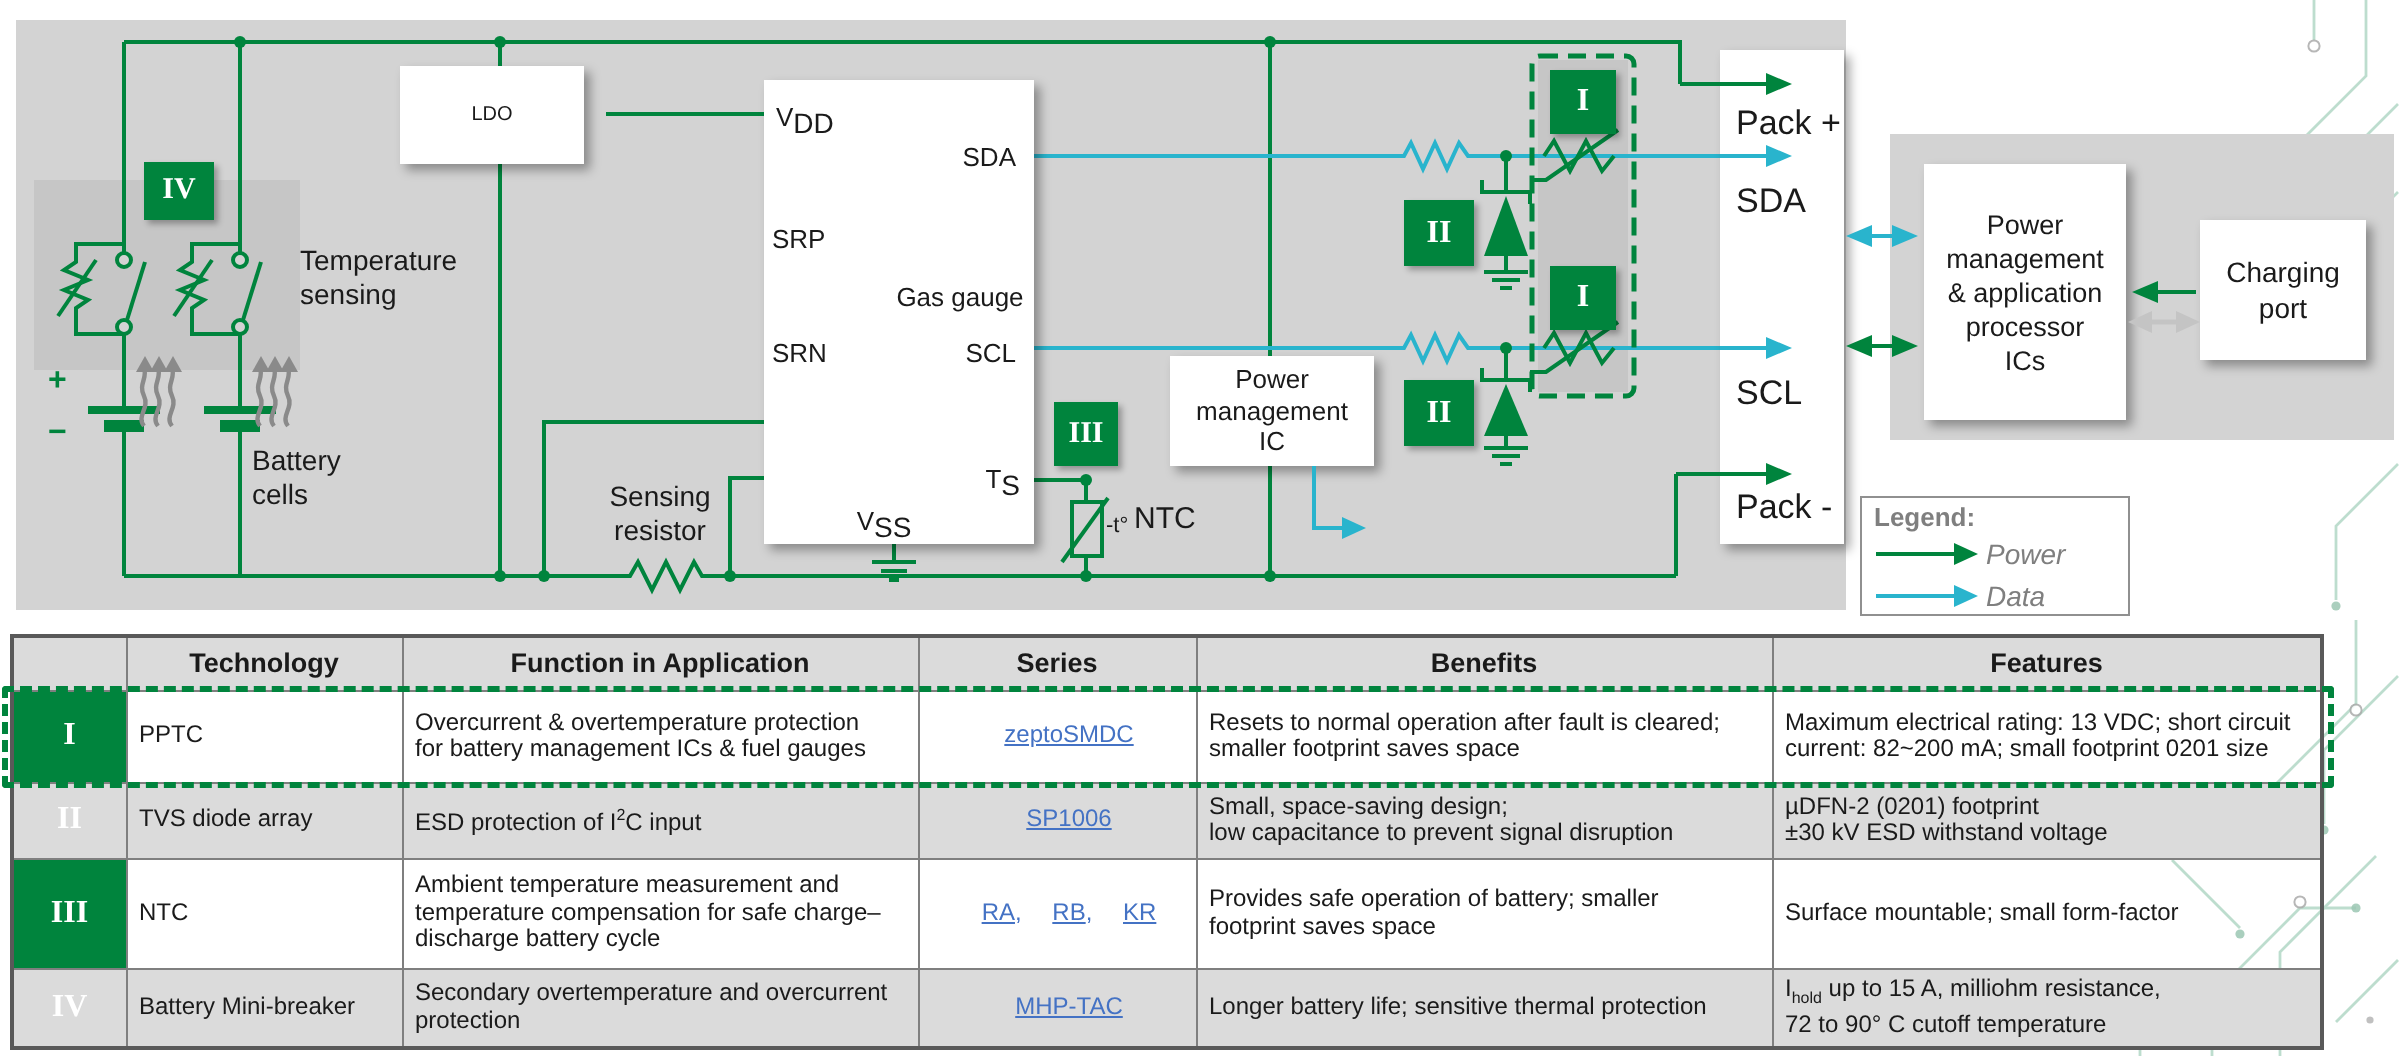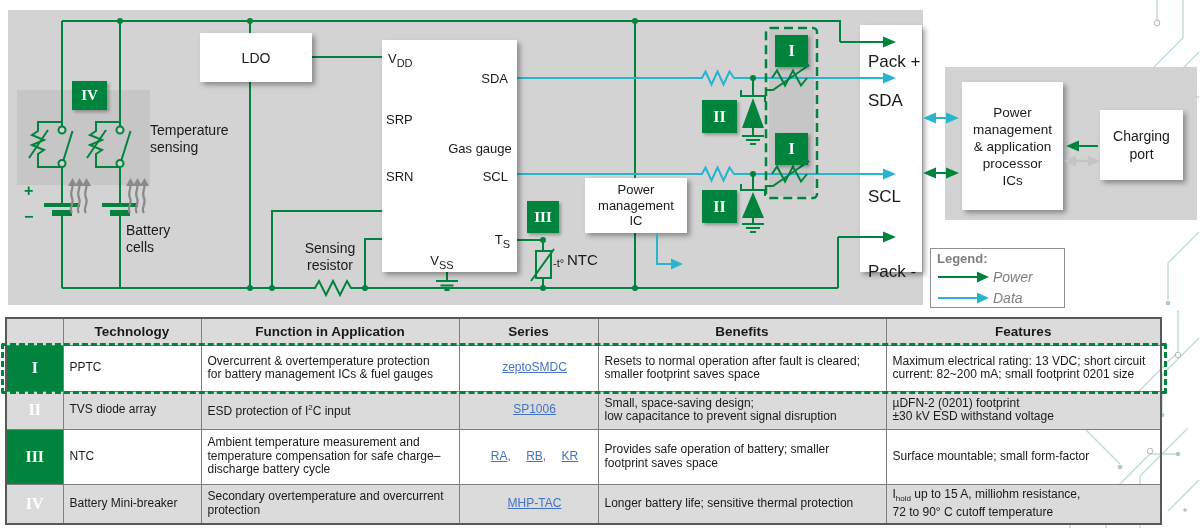--- a/index.html
+++ b/index.html
@@ -10,21 +10,21 @@
   .box { position:absolute; background:#fff; box-shadow:3px 3px 5px rgba(0,0,0,.35);
          display:flex; align-items:center; justify-content:center; text-align:center;
          color:#1a1a1a; }
   .ml { white-space:pre-line; }
   .badge { position:absolute; background:#00843D; color:#fff;
            font-family:"Liberation Serif", serif; font-weight:bold;
            display:flex; align-items:center; justify-content:center;
            box-shadow:2px 2px 3px rgba(0,0,0,.3); font-size:16px; }
   .lbl { position:absolute; color:#1a1a1a; font-size:14px; line-height:17px; }
   .pin { position:absolute; color:#1a1a1a; font-size:13px; }
-  .pin sub { font-size:11px; }
+  .pin sub { font-size:14px; }
   .green-txt { color:#00843D; font-weight:bold; }
   .pack-lbl { position:absolute; left:868px; color:#1a1a1a; font-size:17px; }
   .legend-box { position:absolute; left:930px; top:248px; width:135px; height:60px;
                 background:#fff; border:1.5px solid #909090; }
   .legend-title { position:absolute; left:6px; top:2px; font-size:13px; font-weight:bold;
                   color:#7F7F7F; }
   .legend-item { position:absolute; left:62px; font-size:14px; font-style:italic; color:#7F7F7F; }
   
   .tblwrap { position:absolute; left:5px; top:317px; }
   table { border-collapse:collapse; table-layout:fixed; width:1155px;
@@ -194,21 +194,21 @@
         <circle cx="272" cy="288" r="3"></circle>
         <circle cx="365" cy="288" r="3"></circle>
       <circle cx="543" cy="288" r="3"></circle>
         <circle cx="635" cy="288" r="3"></circle>
         <circle cx="543" cy="240" r="3"></circle>
       <circle cx="753" cy="78" r="3"></circle>
         <circle cx="753" cy="174" r="3"></circle>
     </g>
   </svg>
 
-  <div class="box" style="left:200px; top:33px; width:112px; height:49px; font-size:14px;">
+  <div class="box" style="left:200px; top:33px; width:92px; height:49px; font-size:10px;">
     <span>LDO</span>
   </div>
 
   <div class="box" style="left:382px; top:40px; width:135px; height:232px;"></div>
   <div class="pin" style="left:388px; top:51px;"><span>V</span><sub>DD</sub></div>
   <div class="pin" style="left:460px; top:71px; width:48px; text-align:right;">SDA</div>
   <div class="pin" style="left:386px; top:112px;">SRP</div>
   <div class="pin" style="left:404px; top:141px; width:152px; text-align:center; font-size:13px;">Gas gauge</div>
   <div class="pin" style="left:386px; top:169px;">SRN</div>
   <div class="pin" style="left:460px; top:169px; width:48px; text-align:right;">SCL</div>
@@ -216,21 +216,21 @@
   <div class="pin" style="left:382px; top:253px; width:120px; text-align:center;"><span>V</span><sub>SS</sub></div>
 
   <div class="box ml" style="left:585px; top:178px; width:102px; height:55px; font-size:13px; line-height:15.5px;">Power
 management
 IC</div>
 
   <div class="box" style="left:860px; top:25px; width:62px; height:247px;"></div>
   <div class="pack-lbl" style="top:52px;">Pack +</div>
   <div class="pack-lbl" style="top:91px;">SDA</div>
   <div class="pack-lbl" style="top:187px;">SCL</div>
-  <div class="pack-lbl" style="top:262px;">Pack -</div>
+  <div class="pack-lbl" style="top:244px;">Pack -</div>
 
   <div class="box ml" style="left:962px; top:82px; width:101px; height:128px; font-size:13.5px; line-height:17px;">Power
 management
 &amp; application
 processor
 ICs</div>
   <div class="box ml" style="left:1100px; top:110px; width:83px; height:70px; font-size:14px; line-height:18px;">Charging
 port</div>
 
   <div class="badge" style="left:72px; top:81px; width:35px; height:29px; font-size:15px;">IV</div>

